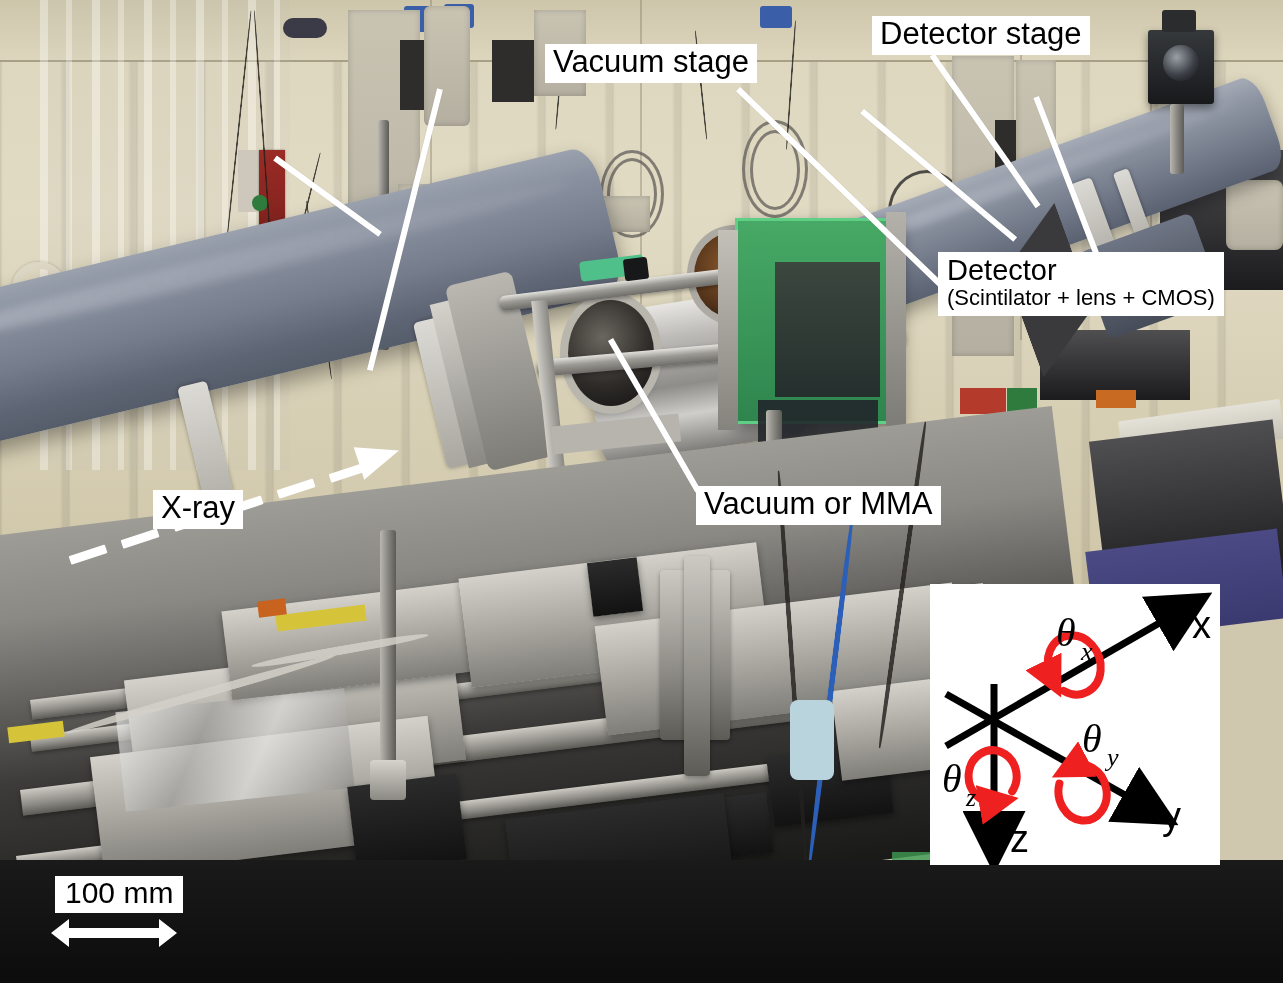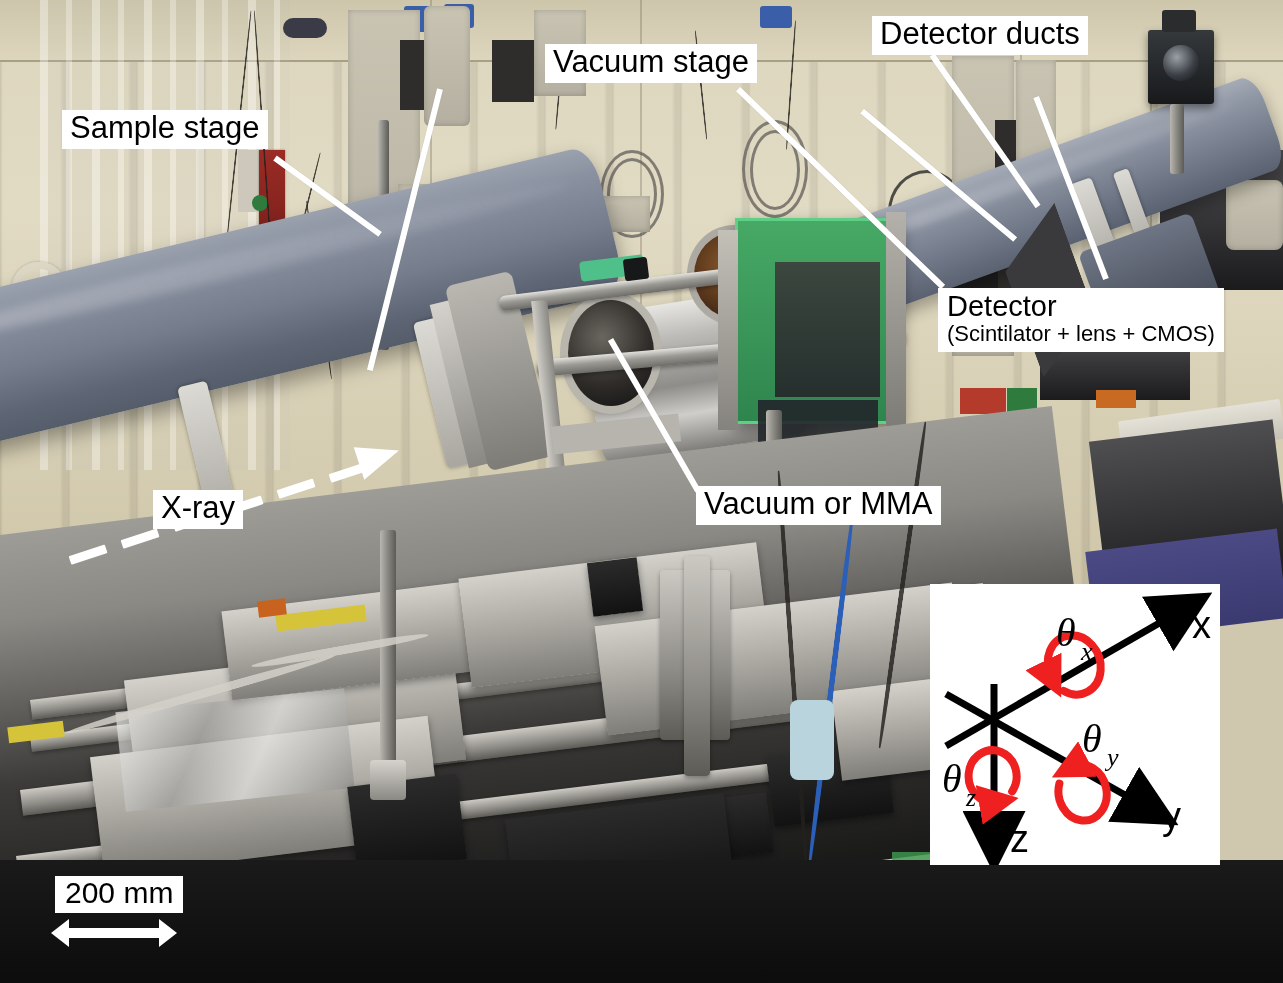--- a/index.html
+++ b/index.html
@@ -409,38 +409,35 @@
     <div class="hose" style="left:250px;top:646px;width:180px;transform:rotate(-10deg)"></div>
     <div class="bluehose" style="left:828px;top:500px;height:380px;transform:rotate(7deg)"></div>
     <div class="cable" style="left:790px;top:470px;height:400px;transform:rotate(-4deg);border-left-width:5px"></div>
     <div class="cable" style="left:900px;top:420px;height:330px;transform:rotate(8deg);border-left-width:5px"></div>
     <div style="position:absolute;left:790px;top:700px;width:44px;height:80px;background:#b9d4dd;border-radius:8px"></div>
 
     <div class="dark-floor"></div>
   </div>
 
   <div class="leader" style="left:275px;top:155px;width:130px;height:6px;transform:rotate(36deg);"></div>
-  <div class="label big" style="left:62px;top:110px;">
-    <span>Sample stage</span>
-  </div>
 
   <div class="leader" style="left:440px;top:86px;width:290px;height:6px;transform:rotate(104deg);transform-origin:left center;"></div>
   <div class="leader" style="left:738px;top:86px;width:285px;height:6px;transform:rotate(44deg);transform-origin:left center;"></div>
   <div class="label big" style="left:545px;top:44px;">
     <span>Vacuum stage</span>
   </div>
 
   <div class="leader" style="left:932px;top:52px;width:185px;height:6px;transform:rotate(55deg);transform-origin:left center;"></div>
   <div class="leader" style="left:862px;top:108px;width:200px;height:6px;transform:rotate(40deg);transform-origin:left center;"></div>
   <div class="label big" style="left:872px;top:16px;">
-    <span>Detector ducts</span>
+    <span>Detector stage</span>
   </div>
 
   <div class="leader" style="left:1106px;top:276px;width:195px;height:6px;transform:rotate(-111deg);transform-origin:left center;"></div>
-  <div class="label det" style="left:938px;top:288px;">
+  <div class="label det" style="left:938px;top:252px;">
     <span>Detector</span>
     <span class="sub">(Scintilator + lens + CMOS)</span>
   </div>
 
   <div class="leader" style="left:698px;top:488px;width:175px;height:6px;transform:rotate(-120deg);transform-origin:left center;"></div>
   <div class="label big" style="left:696px;top:486px;">
     <span>Vacuum or MMA</span>
   </div>
 
   <div class="xray-dash" style="left:70px;top:556px;width:38px;transform:rotate(-18deg);"></div>
@@ -448,21 +445,21 @@
   <div class="xray-dash" style="left:174px;top:523px;width:38px;transform:rotate(-18deg);"></div>
   <div class="xray-dash" style="left:226px;top:507px;width:38px;transform:rotate(-18deg);"></div>
   <div class="xray-dash" style="left:278px;top:490px;width:38px;transform:rotate(-18deg);"></div>
   <div class="xray-dash" style="left:330px;top:474px;width:34px;transform:rotate(-18deg);"></div>
   <div class="xray-head" style="left:358px;top:440px;border-top:17px solid transparent;border-bottom:17px solid transparent;border-left:42px solid #ffffff;transform:rotate(-18deg);"></div>
   <div class="label big" style="left:153px;top:490px;">
     <span>X-ray</span>
   </div>
 
   <div class="label scale" style="left:55px;top:876px;">
-    <span>200 mm</span>
+    <span>100 mm</span>
   </div>
   <div class="scalebar"></div>
 
   <div class="inset">
     <svg width="290" height="281" viewBox="0 0 290 281">
       <defs>
         <marker id="ah" markerWidth="9" markerHeight="9" refX="4" refY="4.5" orient="auto" markerUnits="strokeWidth">
           <path d="M0,0 L9,4.5 L0,9 z" fill="#000"></path>
         </marker>
         <marker id="ahr" markerWidth="5" markerHeight="5" refX="2.2" refY="2.5" orient="auto" markerUnits="strokeWidth">

